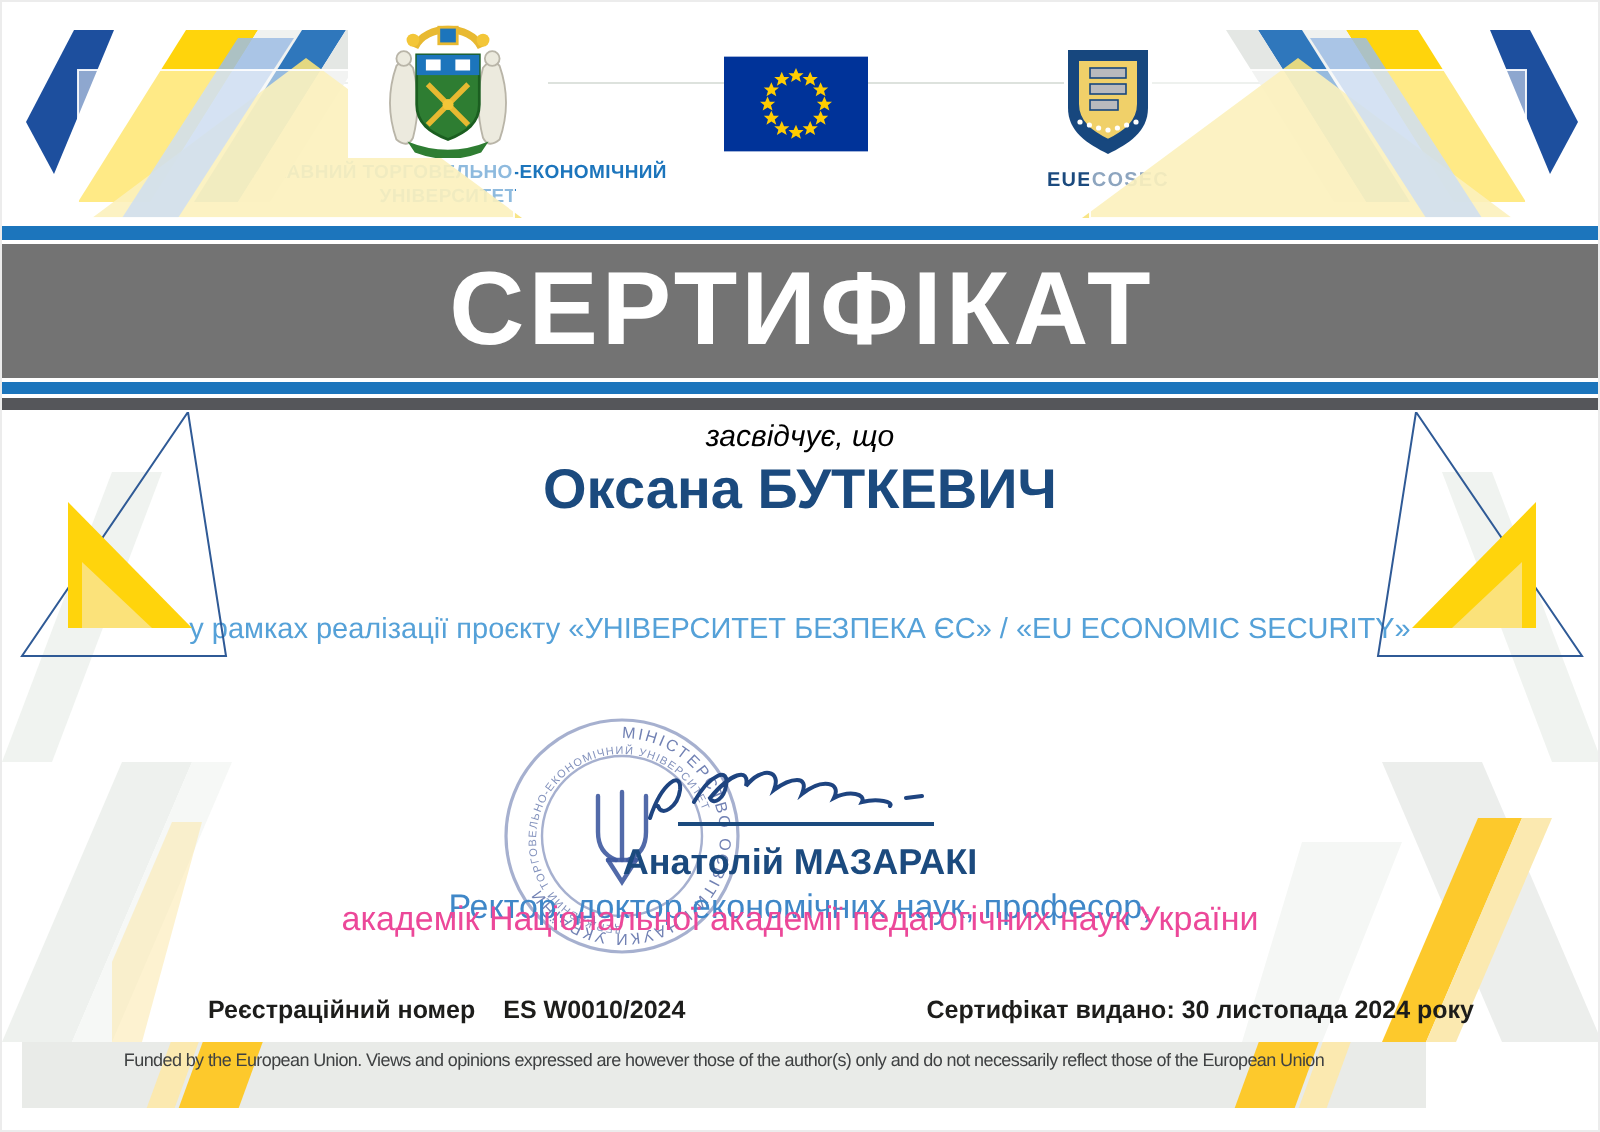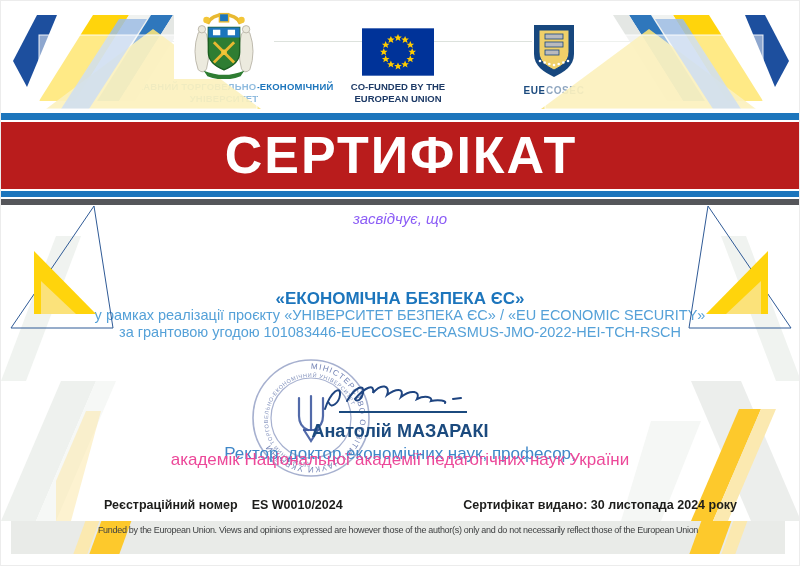--- a/index.html
+++ b/index.html
@@ -18,27 +18,27 @@
              font-weight:bold;font-size:9.5px;line-height:12px;letter-spacing:.2px;}
   .eu-flag{top:27px;left:361px;width:72px;height:48px;background:#fff;}
   .eu-label{top:80px;left:341px;width:112px;text-align:center;color:#1d3a66;
             font-weight:bold;font-size:9.5px;line-height:12px;}
   .shield{top:22px;left:531px;width:44px;height:56px;background:#fff;}
   .shield-label{top:84px;left:508px;width:90px;text-align:center;color:#1b4a7e;
                 font-weight:bold;font-size:10px;letter-spacing:.6px;}
 
   
   .strip1{top:112px;left:0;width:800px;height:7px;background:#1c75bc;}
-  .banner{top:121px;left:0;width:800px;height:67px;background:#b91c1c;color:#ffffff;
+  .banner{top:121px;left:0;width:800px;height:67px;background:#737373;color:#ffffff;
           text-align:center;font-weight:bold;font-size:52px;line-height:67px;letter-spacing:2px;}
   .strip2{top:190px;left:0;width:800px;height:6px;background:#1c75bc;}
   .strip3{top:198px;left:0;width:800px;height:6px;background:#55565a;}
 
   
-  .certifies{top:209px;font-size:15px;font-style:italic;color:#8b5cf6;}
+  .certifies{top:209px;font-size:15px;font-style:italic;color:#000000;}
   .recipient{top:228px;font-size:28px;font-weight:bold;color:#1b4a7e;}
   .participation{top:271px;font-size:15px;color:#55a1d8;}
   .training{top:288px;font-size:17px;font-weight:bold;color:#1c75bc;}
   .project{top:306px;font-size:14.5px;color:#55a1d8;}
   .grant{top:323px;font-size:14.5px;color:#55a1d8;}
   .volume{top:340px;font-size:14.5px;font-style:italic;color:#55a1d8;}
 
   
   .stamp{top:355px;left:245px;width:130px;height:126px;z-index:1;}
   .signature{top:378px;left:320px;width:150px;height:38px;z-index:2;}
@@ -47,21 +47,21 @@
   .signer-title1{top:443px;font-size:17px;color:#3f87c8;z-index:2;}
   .signer-title2{top:449px;font-size:17px;color:#ec4899;z-index:2;}
 
   
   .regrow{top:497px;left:0;width:800px;font-size:12.5px;font-weight:bold;color:#1d1d1b;z-index:2;}
   .reg-left{position:absolute;left:103px;top:0;}
   .reg-num{margin-left:14px;}
   .reg-right{position:absolute;right:64px;top:0;margin-left:43px;}
 
   
-  .footer{top:520px;left:10px;width:774px;height:33px;background:#e9ebe8;overflow:hidden;z-index:1;}
+  .footer{top:520px;left:10px;width:702px;height:33px;background:#e9ebe8;overflow:hidden;z-index:1;}
   .footer-text{position:relative;z-index:2;text-align:center;color:#3f4142;font-size:9px;
                letter-spacing:-0.3px;line-height:13px;padding-top:3px;}
   .f-stripe{position:absolute;top:-5px;height:45px;z-index:1;}
   .fs-gold{background:#fdc92c;}
   .fs-pale{background:#fbe9b0;}
 </style>
 </head>
 <body>
 
 <div class="page">
@@ -125,24 +125,20 @@
     <use href="#st" x="53" y="25"></use>
       <use href="#st" x="51" y="32.5"></use>
       <use href="#st" x="45.5" y="38"></use>
     <use href="#st" x="38" y="40"></use>
       <use href="#st" x="30.5" y="38"></use>
       <use href="#st" x="25" y="32.5"></use>
     <use href="#st" x="23" y="25"></use>
       <use href="#st" x="25" y="17.5"></use>
       <use href="#st" x="30.5" y="12"></use>
   </svg>
-  <div class="abs eu-label">
-    <div>CO-FUNDED BY THE</div>
-    <div>EUROPEAN UNION</div>
-  </div>
 
   <svg class="abs logo-block shield" viewBox="0 0 44 56">
     <path d="M2,2 h40 v29 c0,12 -10,18 -20,23 c-10,-5 -20,-11 -20,-23 z" fill="#17477e"></path>
     <path d="M7,7 h30 v22 c0,9 -7,14 -15,18 c-8,-4 -15,-9 -15,-18 z" fill="#f0d069" stroke="#17477e" stroke-width="1"></path>
     <rect x="13" y="11" width="18" height="5" fill="#b9babd" stroke="#17477e" stroke-width="0.8"></rect>
     <rect x="13" y="19" width="18" height="5" fill="#b9babd" stroke="#17477e" stroke-width="0.8"></rect>
     <rect x="13" y="27" width="14" height="5" fill="#b9babd" stroke="#17477e" stroke-width="0.8"></rect>
     <circle cx="8" cy="38" r="1.3" fill="#ffffff"></circle>
       <circle cx="12.7" cy="39.5" r="1.3" fill="#ffffff"></circle>
     <circle cx="17.3" cy="41" r="1.3" fill="#ffffff"></circle>
@@ -173,23 +169,22 @@
     <polygon points="0,140 60,0 95,0 35,140" fill="#eef1ee"></polygon>
     <polygon points="35,140 95,0 115,0 55,140" fill="#f6f8f6"></polygon>
     <polygon points="55,100 85,30 100,30 70,140 55,140" fill="#fbe9b0" opacity="0.6"></polygon>
     <polygon points="690,0 740,0 800,140 750,140" fill="#eceeec"></polygon>
     <polygon points="650,40 700,40 660,140 620,140" fill="#f5f7f5"></polygon>
     <polygon points="738,28 760,28 712,140 690,140" fill="#fdc92c"></polygon>
     <polygon points="760,28 775,28 727,140 712,140" fill="#fbe9b0"></polygon>
   </svg>
 
   <div class="abs center certifies">засвідчує, що</div>
-  <div class="abs center training">«ЕКОНОМІЧНА БЕЗПЕКА ЄС»</div>
+  <div class="abs center recipient">Оксана БУТКЕВИЧ</div>
   <div class="abs center project">у рамках реалізації проєкту «УНІВЕРСИТЕТ БЕЗПЕКА ЄС» / «EU ECONOMIC SECURITY»</div>
-  <div class="abs center grant">за грантовою угодою 101083446-EUECOSEC-ERASMUS-JMO-2022-HEI-TCH-RSCH</div>
 
   <svg class="abs stamp" viewBox="0 0 130 126">
     <defs>
       <path id="oarc" d="M65,13 a49,49 0 1,1 -0.01,0"></path>
       <path id="iarc" d="M65,107 a43,43 0 1,1 0.01,0"></path>
     </defs>
     <circle cx="65" cy="62" r="58" fill="none" stroke="rgba(77,98,160,0.5)" stroke-width="1.6"></circle>
     <circle cx="65" cy="62" r="40" fill="none" stroke="rgba(77,98,160,0.5)" stroke-width="1.2"></circle>
     <text font-size="8" letter-spacing="1.2" fill="rgba(77,98,160,0.8)" font-family="Liberation Sans,sans-serif">
       <textPath href="#oarc">МІНІСТЕРСТВО ОСВІТИ І НАУКИ УКРАЇНИ</textPath>

